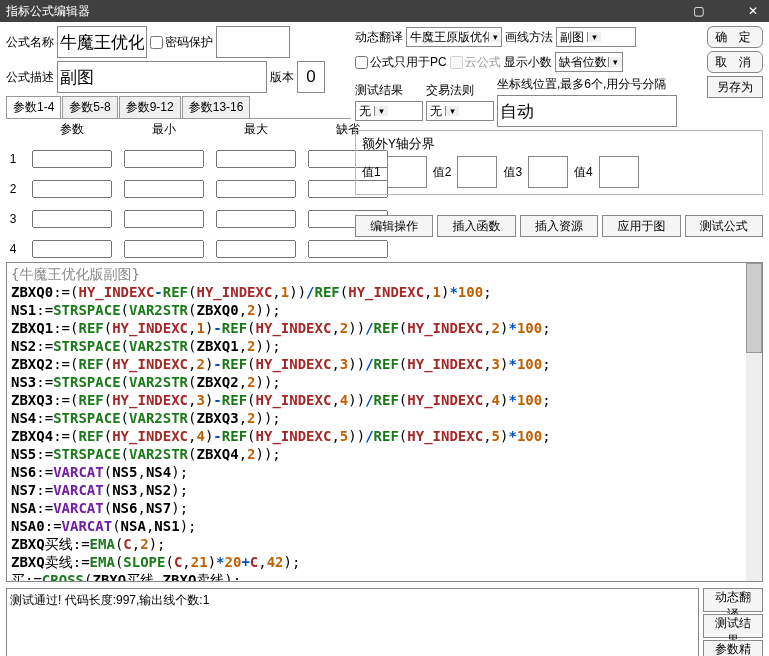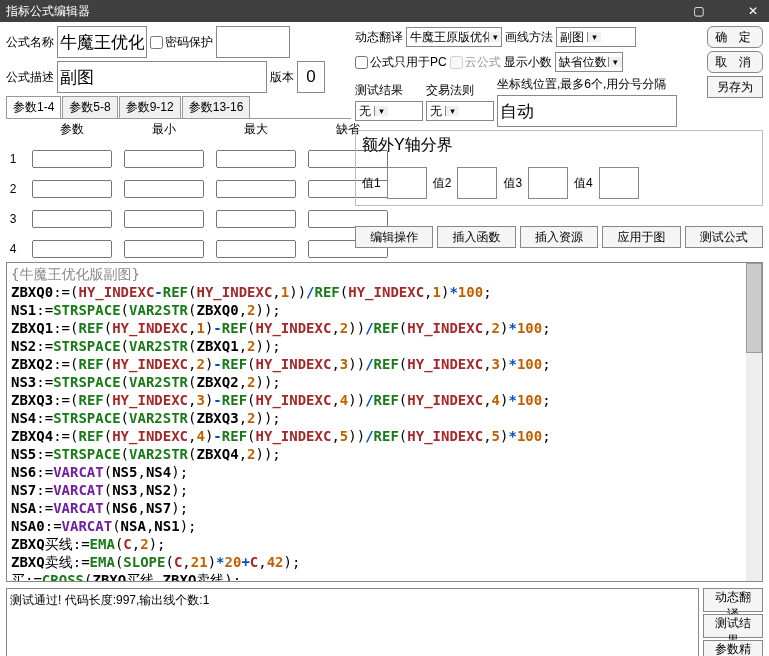--- a/index.html
+++ b/index.html
@@ -20,21 +20,21 @@
 .tab { border: 1px solid #999; border-bottom: none; padding: 2px 6px; margin-right: 1px; background: #f0f0f0; cursor: pointer; font-size: 12px; }
 .tab.active { background: #fff; }
 .param-grid { display: grid; grid-template-columns: 14px 80px 80px 80px 80px; gap: 12px; margin-top: 2px; }
 .param-grid .hd { font-size: 12px; text-align: center; }
 .param-grid .rn { font-size: 12px; text-align: center; line-height: 18px; }
 .param-grid input { height: 18px; width: 100%; }
 .rrow { display: flex; align-items: center; gap: 3px; margin-bottom: 3px; }
 .rrow .lbl { min-width: 48px; }
 .cbx { display: flex; align-items: center; gap: 2px; font-size: 12px; white-space: nowrap; }
 .yaxis-box { border: 1px solid #bbb; padding: 4px 6px 6px 6px; margin-top: 2px; }
-.yaxis-box .legend { font-size: 16px; margin-bottom: 11px; }
+.yaxis-box .legend { font-size: 13px; margin-bottom: 3px; font-family: Liberation Mono, monospace; }
 .bot-btns { display: flex; gap: 4px; margin-top: 20px; }
 .bot-btns button { flex: 1; height: 22px; padding: 0 2px; }
 .code-area { border: 1px solid #888; margin: 4px 6px 0 6px; height: 320px; overflow: auto; background: #fff; padding: 2px 4px; font-family: "FixedSys","Consolas",monospace; font-size: 14px; line-height: 18px; position: relative; }
 .scrollbar-v { position: absolute; right: 0; top: 0; bottom: 0; width: 16px; background: #eee; }
 .scrollbar-v .thumb { background: #ccc; border: 1px solid #999; height: 90px; }
 .code-title { color: #888; }
 .kw-assign { color: #000; }
 .kw-black { color: #000; font-weight: bold; }
 .kw-var { color: #a52829; font-weight: bold; }
 .kw-fn { color: #1a7a1a; font-weight: bold; }

